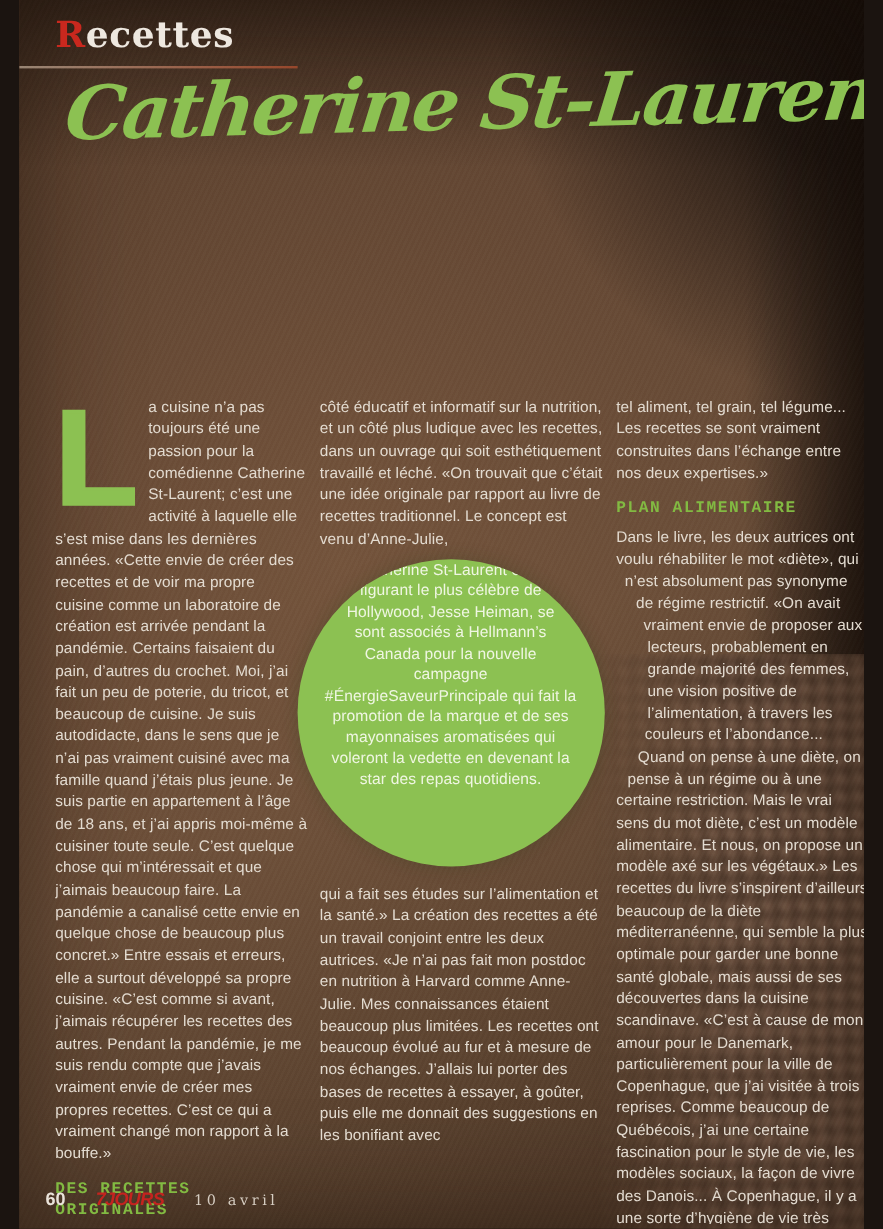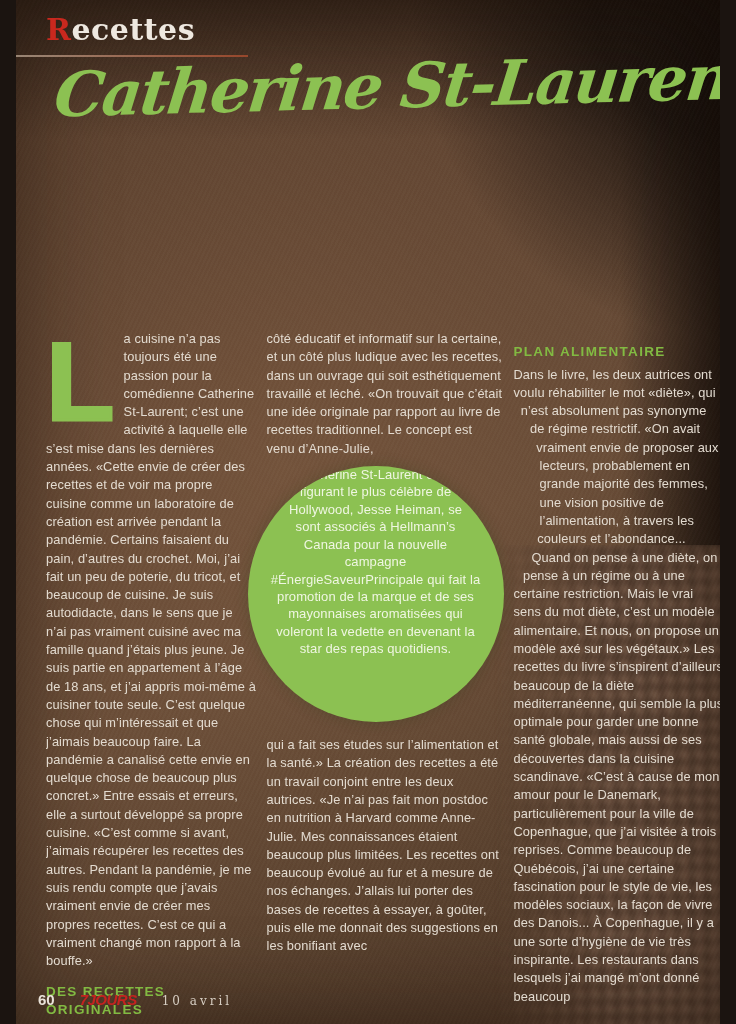--- a/index.html
+++ b/index.html
@@ -54,21 +54,21 @@
 
   
   .cols { position:absolute; left:30px; top:330px; width:678px; height:690px;
     display:flex; gap:10px; overflow:hidden; }
   .col { flex:1 1 0; font-size:12.8px; line-height:18.3px; color:#e3dbd0;
     letter-spacing:0.1px; }
   .col p { margin:0; }
   .dropcap { float:left; font-weight:700; font-size:112px; line-height:0.82;
     color:#8cc152; -webkit-text-stroke:3px #8cc152; margin:6px 9px 2px 0; }
   .subheading { color:#82ba42; font-weight:700; font-size:13.5px;
-    letter-spacing:1.3px; line-height:1.3; margin:13px 0 5px; }
+    letter-spacing:1.3px; line-height:1.3; margin:13px 0 5px;font-family:Liberation Mono, monospace; }
   .subheading.narrow { max-width:165px; }
 
   
   .callout { width:256px; height:256px; border-radius:50%; background:#8cc152;
     margin:8px 0 14px -19px; text-align:center; overflow:hidden;
     box-shadow:0 0 14px rgba(40,60,20,0.25); }
   .curve-left { float:left; width:40px; height:256px; shape-margin:4px;
     shape-outside:polygon(0 0, 40px 0, 40px 52px, 30px 62px, 17px 88px, 10px 112px, 8px 128px, 10px 146px, 17px 170px, 30px 196px, 40px 206px, 40px 256px, 0 256px); }
   .curve-right { float:right; width:40px; height:256px; shape-margin:4px;
     shape-outside:polygon(40px 0, 40px 256px, 0 256px, 0 206px, 10px 196px, 23px 170px, 30px 146px, 32px 128px, 30px 112px, 23px 88px, 10px 62px, 0 52px, 0 0); }
@@ -109,30 +109,31 @@
 
   <div class="cols">
 
     <div class="col">
       <p><span class="dropcap">L</span><span>a cuisine n’a pas toujours été une passion pour la comédienne Catherine St-Laurent; c’est une activité à laquelle elle s’est mise dans les dernières années. «Cette envie de créer des recettes et de voir ma propre cuisine comme un laboratoire de création est arrivée pendant la pandémie. Certains faisaient du pain, d’autres du crochet. Moi, j’ai fait un peu de poterie, du tricot, et beaucoup de cuisine. Je suis autodidacte, dans le sens que je n’ai pas vraiment cuisiné avec ma famille quand j’étais plus jeune. Je suis partie en appartement à l’âge de 18 ans, et j’ai appris moi-même à cuisiner toute seule. C’est quelque chose qui m’intéressait et que j’aimais beaucoup faire. La pandémie a canalisé cette envie en quelque chose de beaucoup plus concret.» Entre essais et erreurs, elle a surtout développé sa propre cuisine. «C’est comme si avant, j’aimais récupérer les recettes des autres. Pendant la pandémie, je me suis rendu compte que j’avais vraiment envie de créer mes propres recettes. C’est ce qui a vraiment changé mon rapport à la bouffe.»</span></p>
       <h3 class="subheading narrow">DES RECETTES ORIGINALES</h3>
 
     </div>
 
     <div class="col">
-      <p>côté éducatif et informatif sur la certaine, et un côté plus ludique avec les recettes, dans un ouvrage qui soit esthétiquement travaillé et léché. «On trouvait que c’était une idée originale par rapport au livre de recettes traditionnel. Le concept est venu d’Anne-Julie,</p>
+      <p>côté éducatif et informatif sur la nutrition, et un côté plus ludique avec les recettes, dans un ouvrage qui soit esthétiquement travaillé et léché. «On trouvait que c’était une idée originale par rapport au livre de recettes traditionnel. Le concept est venu d’Anne-Julie,</p>
       <div class="callout">
         <span class="curve-left"></span>
         <span class="curve-right"></span>
         <p class="callout-body">Catherine St-Laurent et le figurant le plus célèbre de Hollywood, Jesse Heiman, se sont associés à Hellmann’s Canada pour la nouvelle campagne #ÉnergieSaveurPrincipale qui fait la promotion de la marque et de ses mayonnaises aromatisées qui voleront la vedette en devenant la star des repas quotidiens.</p>
       </div>
       <p>qui a fait ses études sur l’alimentation et la santé.» La création des recettes a été un travail conjoint entre les deux autrices. «Je n’ai pas fait mon postdoc en nutrition à Harvard comme Anne-Julie. Mes connaissances étaient beaucoup plus limitées. Les recettes ont beaucoup évolué au fur et à mesure de nos échanges. J’allais lui porter des bases de recettes à essayer, à goûter, puis elle me donnait des suggestions en les bonifiant avec</p>
     </div>
 
     <div class="col">
+      <p>tel aliment, tel grain, tel légume... Les recettes se sont vraiment construites dans l’échange entre nos deux expertises.»</p>
       <h3 class="subheading">PLAN ALIMENTAIRE</h3>
       <p><span class="circle-bump"></span><span>Dans le livre, les deux autrices ont voulu réhabiliter le mot «diète», qui n’est absolument pas synonyme de régime restrictif. «On avait vraiment envie de proposer aux lecteurs, probablement en grande majorité des femmes, une vision positive de l’alimentation, à travers les couleurs et l’abondance... Quand on pense à une diète, on pense à un régime ou à une certaine restriction. Mais le vrai sens du mot diète, c’est un modèle alimentaire. Et nous, on propose un modèle axé sur les végétaux.» Les recettes du livre s’inspirent d’ailleurs beaucoup de la diète méditerranéenne, qui semble la plus optimale pour garder une bonne santé globale, mais aussi de ses découvertes dans la cuisine scandinave. «C’est à cause de mon amour pour le Danemark, particulièrement pour la ville de Copenhague, que j’ai visitée à trois reprises. Comme beaucoup de Québécois, j’ai une certaine fascination pour le style de vie, les modèles sociaux, la façon de vivre des Danois... À Copenhague, il y a une sorte d’hygiène de vie très inspirante. Les restaurants dans lesquels j’ai mangé m’ont donné beaucoup</span></p>
     </div>
 
   </div>
 
   <div class="footer">
     <span class="page-number">60</span>
     <span class="magazine-logo">7JOURS</span>
     <span class="issue-date">10 avril</span>

